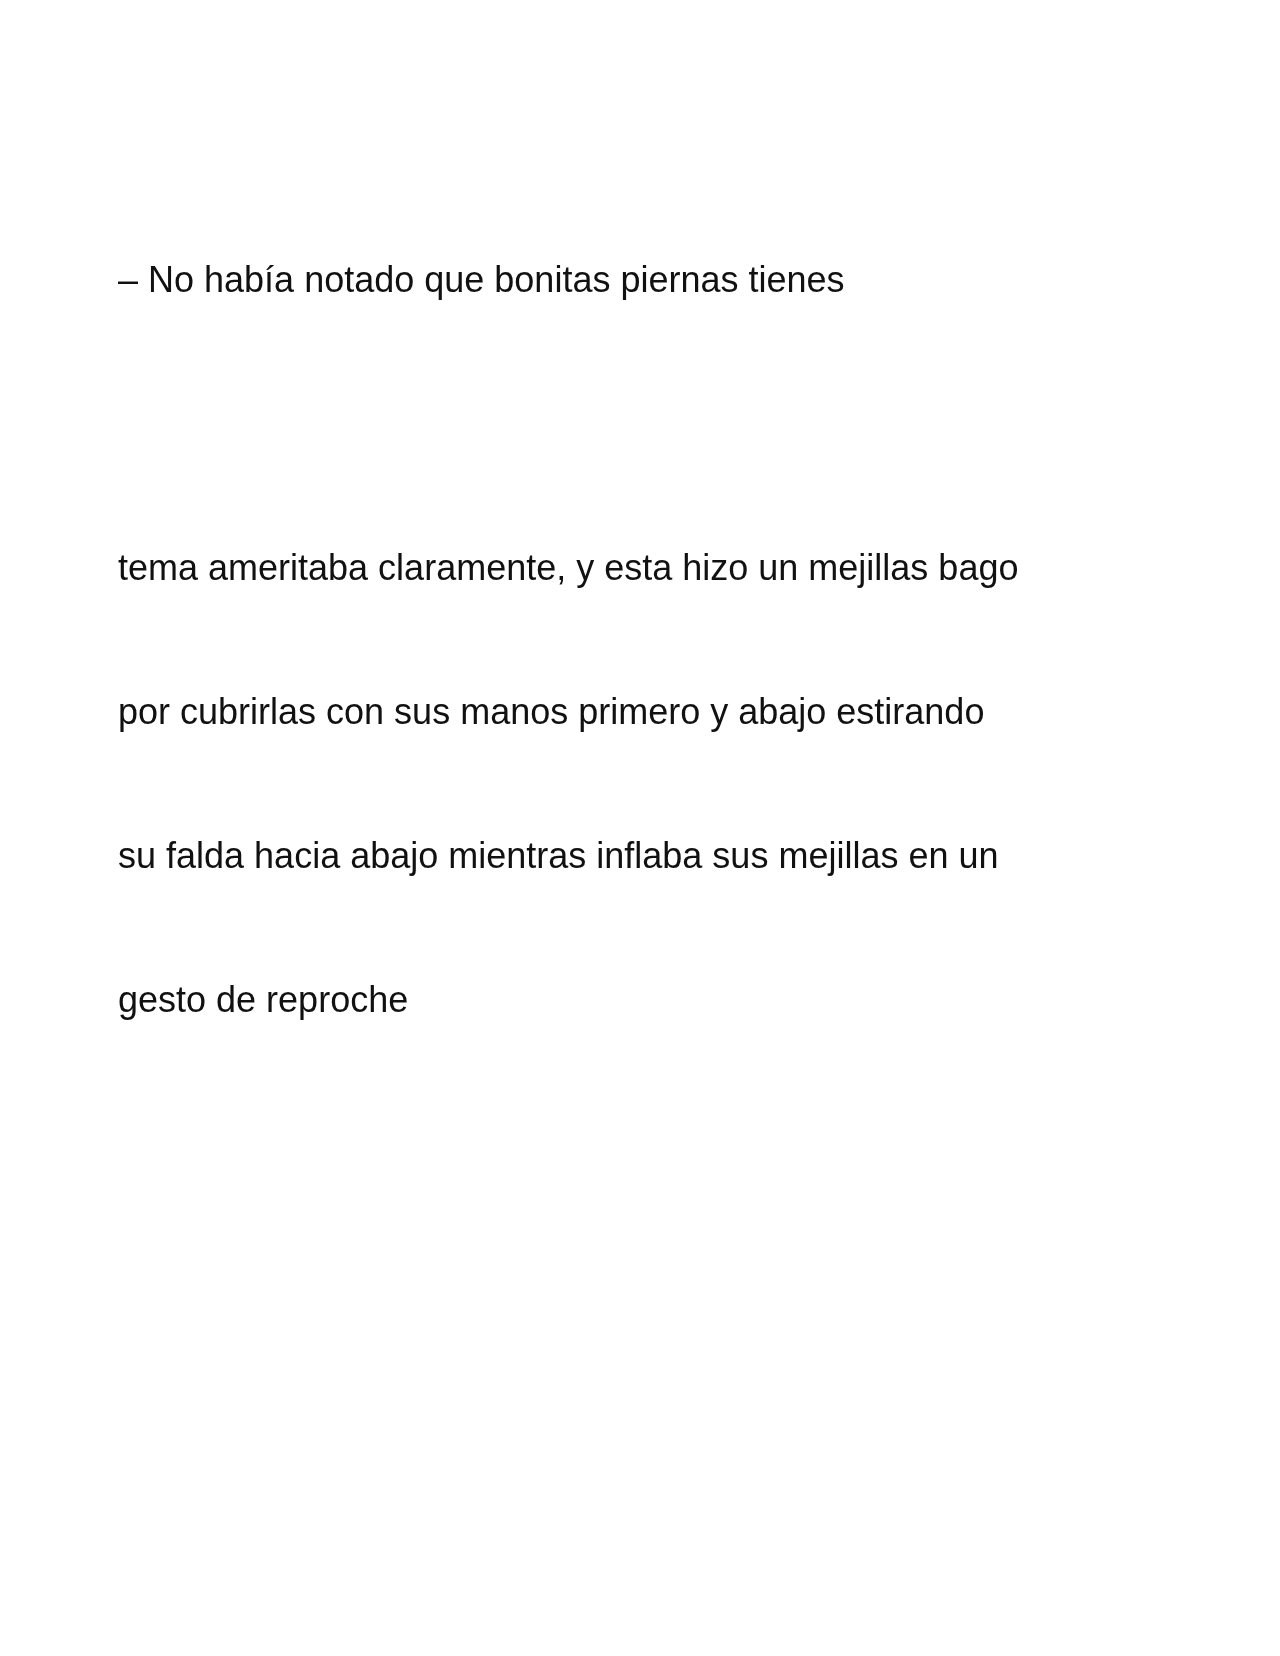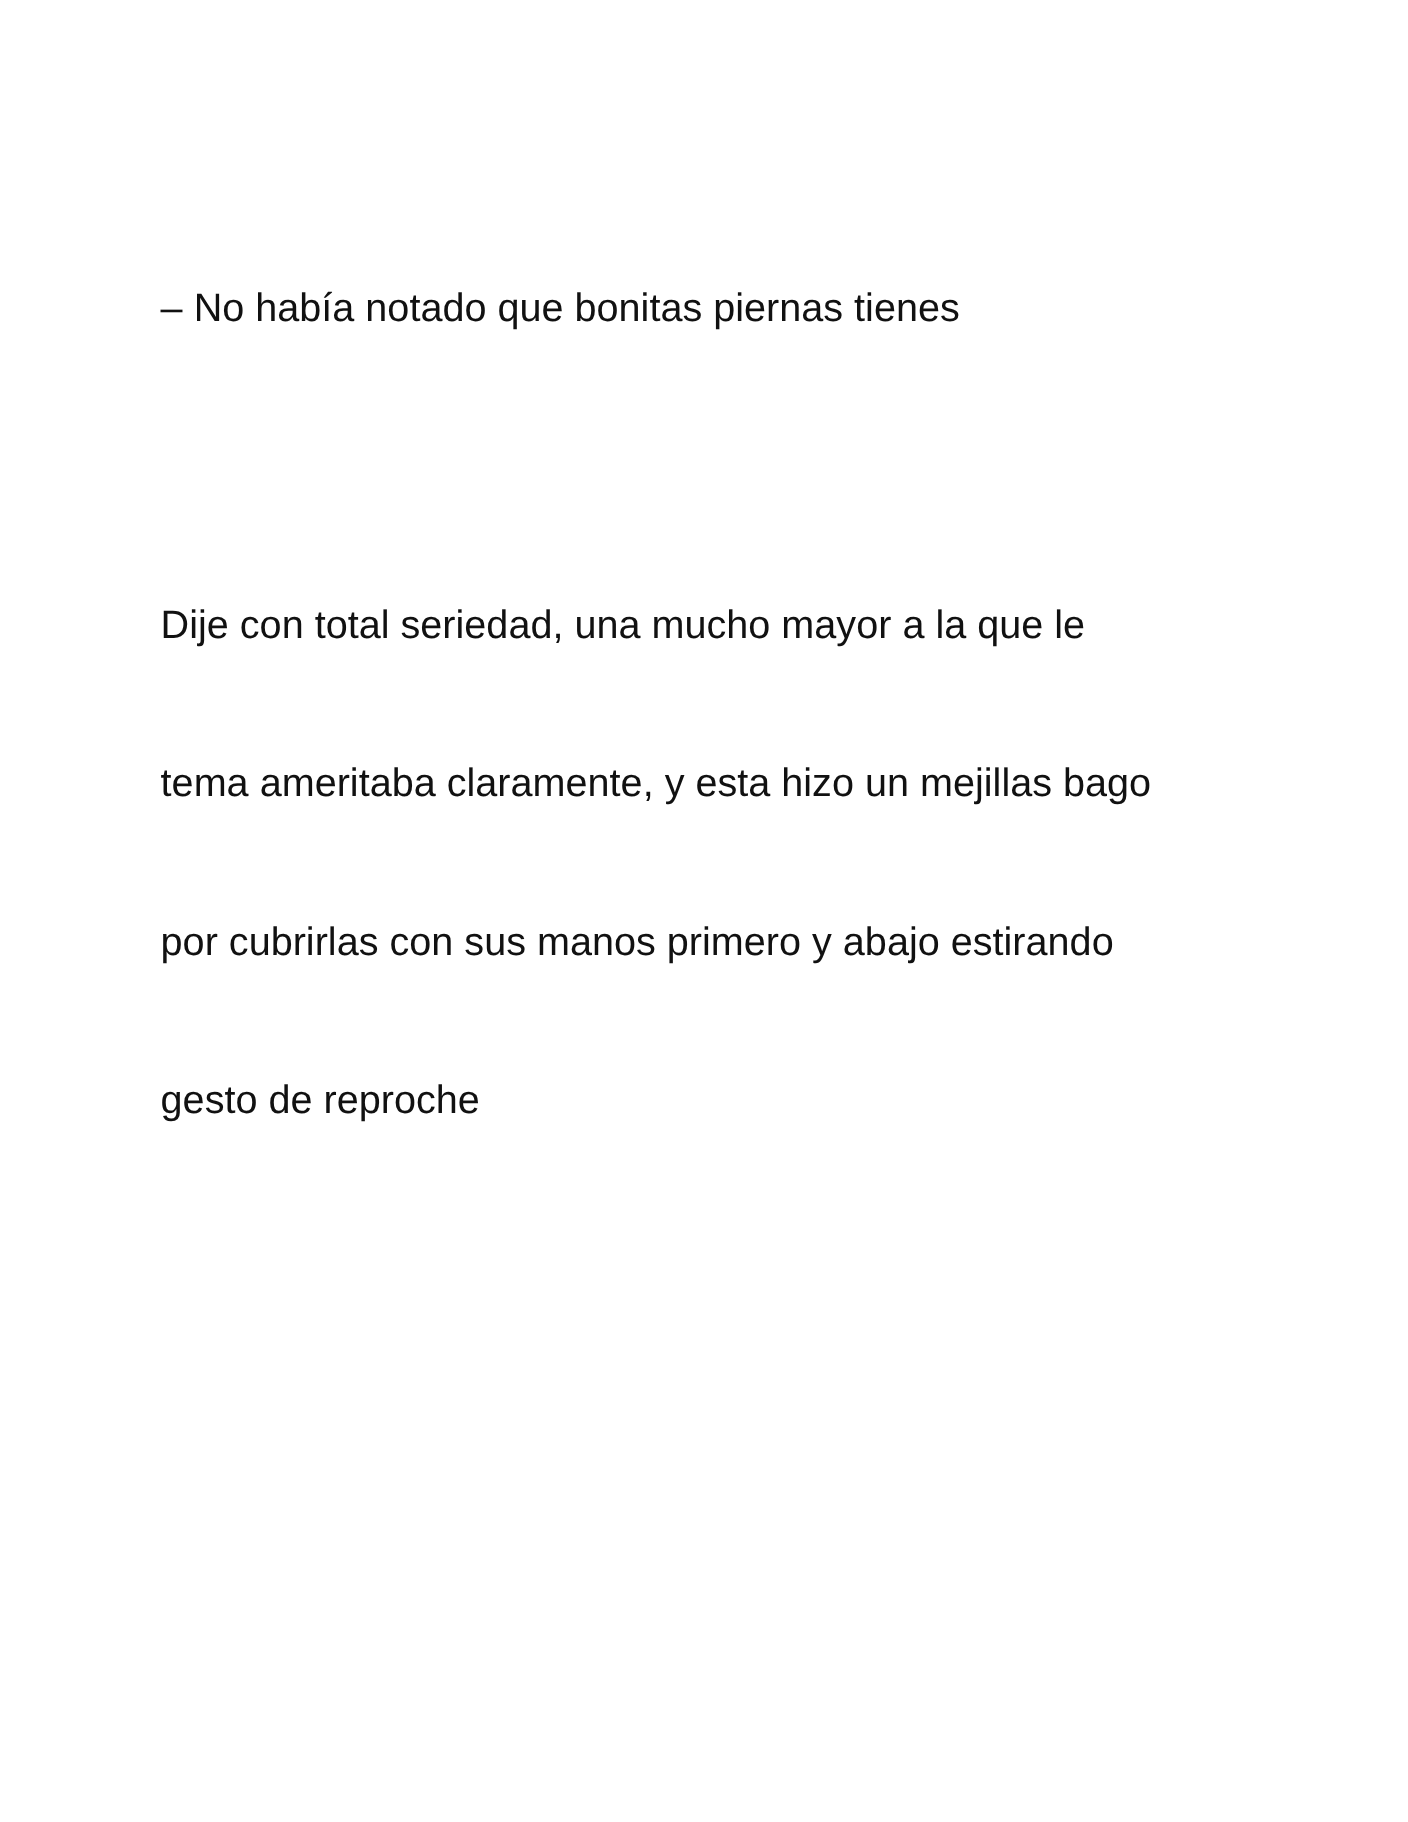--- a/index.html
+++ b/index.html
@@ -23,34 +23,33 @@
       line-height: 48px;
       color: #111111;
     }
     .para {
       margin: 0 0 48px 0;
       white-space: pre-wrap;
     }
     .line {
       display: block;
       white-space: pre;
-      margin-left: 28px;
     }
   </style>
 </head>
 <body>
 
 <div class="page">
   <p class="para">
     <span class="line">– No había notado que bonitas piernas tienes</span>
   </p>
   <p class="para">
-    <span class="line">Dije con total seriedad, una mucho mayor a la que le</span>
     <span class="line">tema ameritaba claramente, y esta hizo un mejillas bago</span>
     <span class="line">por cubrirlas con sus manos primero y abajo estirando</span>
+    <span class="line">su falda hacia abajo mientras inflaba sus mejillas en un</span>
     <span class="line">gesto de reproche</span>
   </p>
   <p class="para">
     
     
   </p>
 
 </div>
 
 </body></html>

